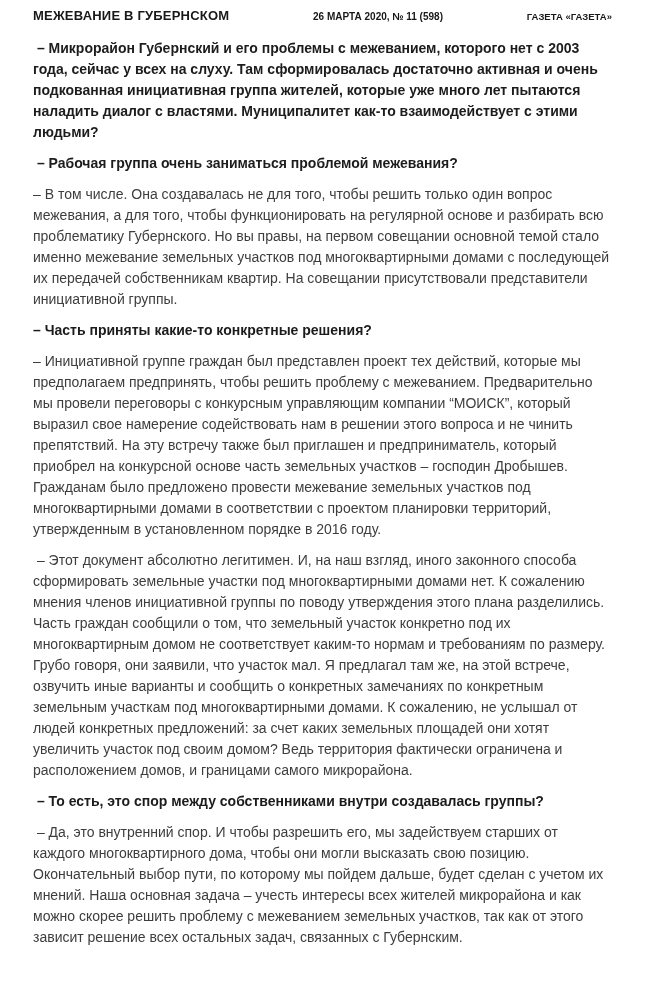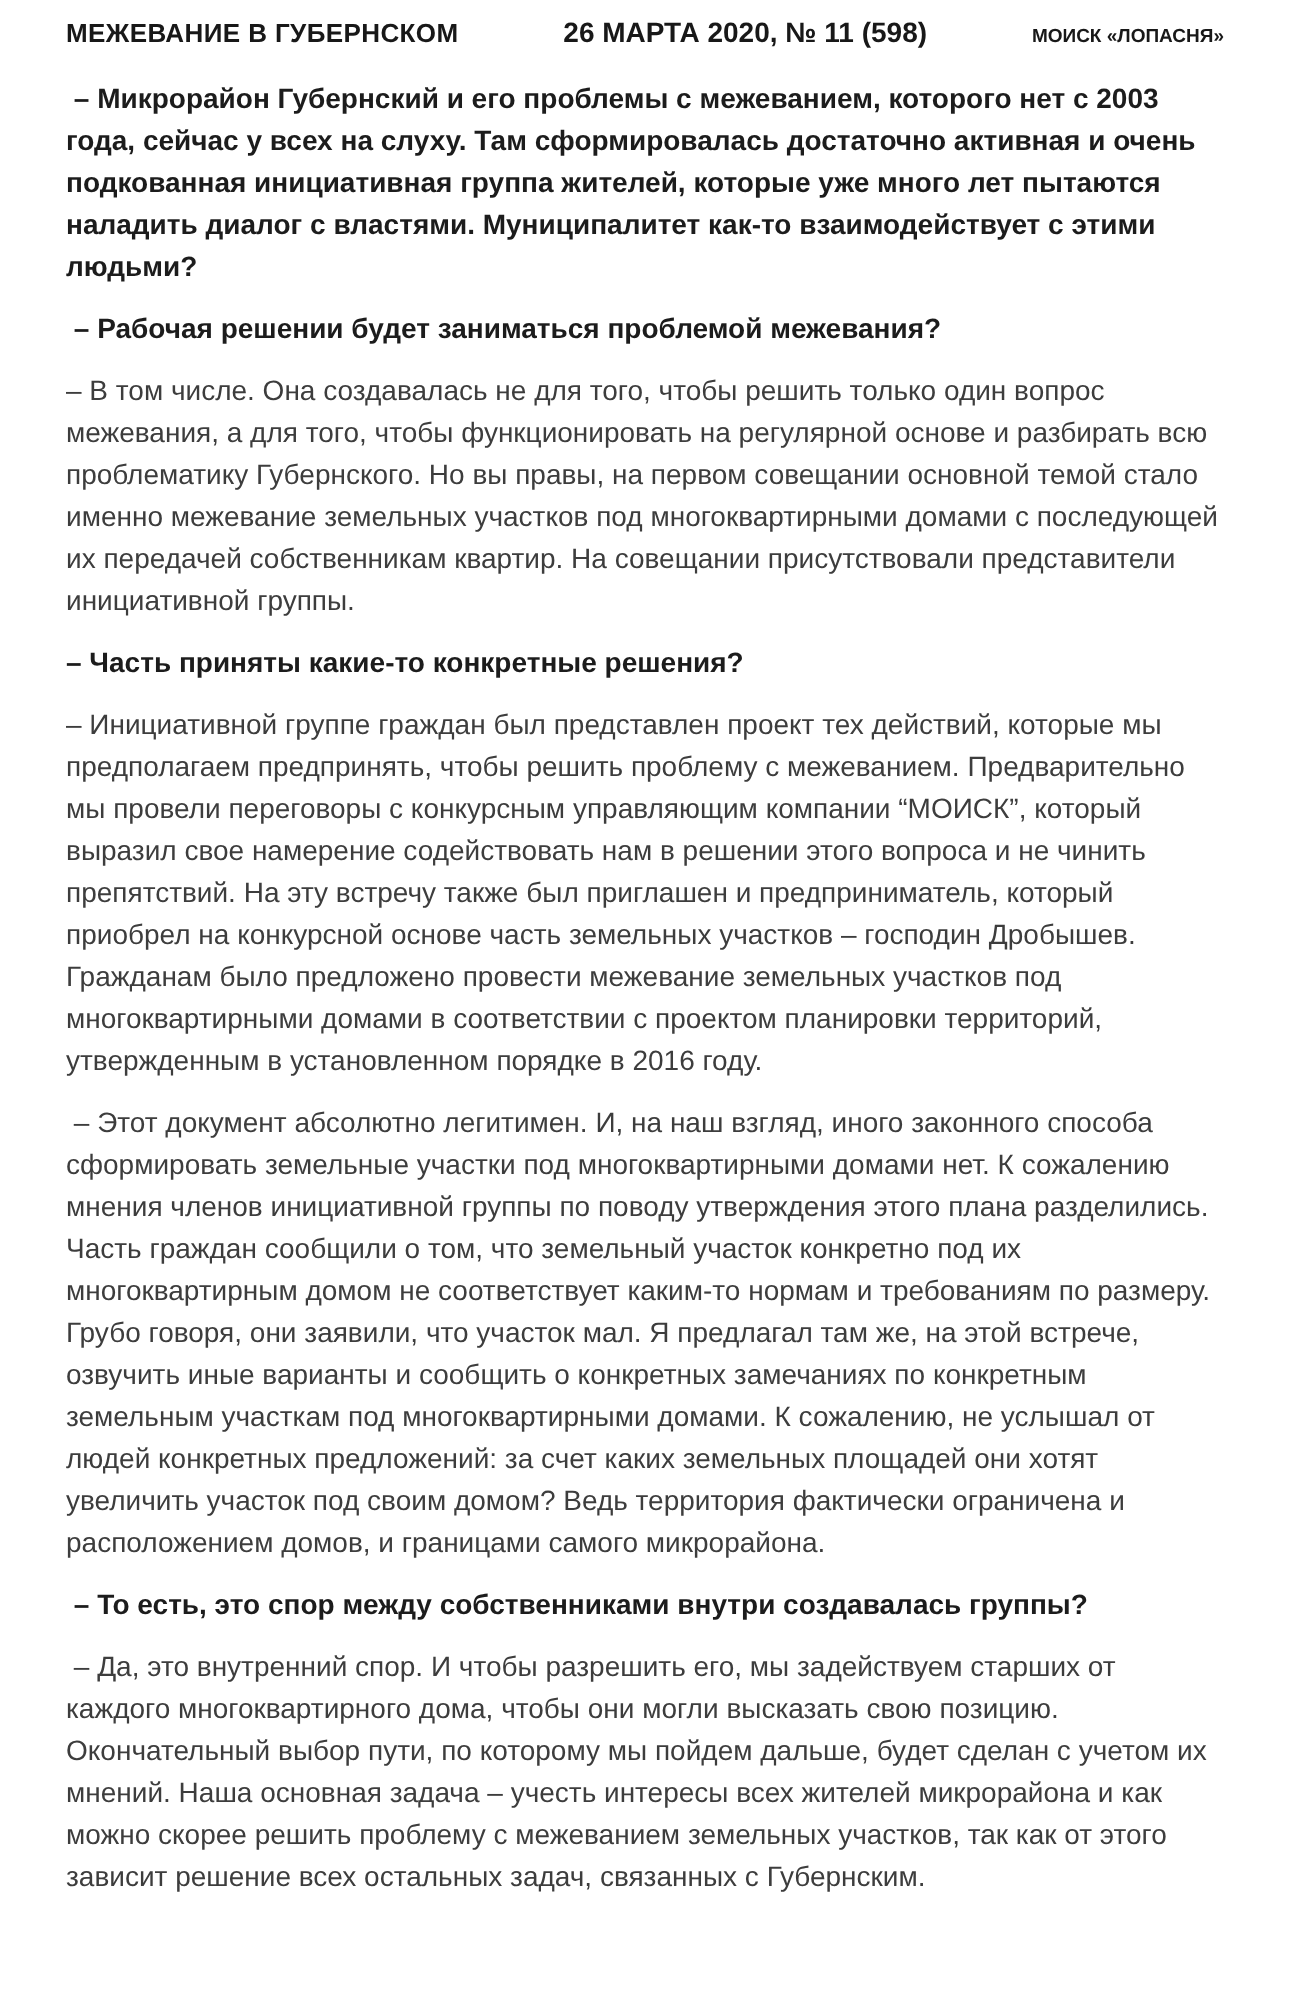--- a/index.html
+++ b/index.html
@@ -26,21 +26,21 @@
   }
   .masthead .title {
     font-weight: bold;
     font-size: 13px;
     color: #181818;
     letter-spacing: 0.2px;
     white-space: nowrap;
   }
   .masthead .issue {
     font-weight: bold;
-    font-size: 14px;
+    font-size: 10px;
     color: #181818;
     margin-left: auto;
     margin-right: auto;
     white-space: nowrap;
   }
   .masthead .paper {
     font-weight: bold;
     font-size: 9.5px;
     color: #181818;
     white-space: nowrap;
@@ -64,26 +64,26 @@
   }
 </style>
 </head>
 <body>
 
 <div class="page">
 
   <div class="masthead">
     <span class="title">МЕЖЕВАНИЕ В ГУБЕРНСКОМ</span>
     <span class="issue">26 МАРТА 2020, № 11 (598)</span>
-    <span class="paper">МОИСК «ЛОПАСНЯ»</span>
+    <span class="paper">ГАЗЕТА «ГАЗЕТА»</span>
   </div>
 
   <div class="article">
     <p class="q"> – Микрорайон Губернский и его проблемы с межеванием, которого нет с 2003 года, сейчас у всех на слуху. Там сформировалась достаточно активная и очень подкованная инициативная группа жителей, которые уже много лет пытаются наладить диалог с властями. Муниципалитет как-то взаимодействует с этими людьми?</p>
-    <p class="q"> – Рабочая решении будет заниматься проблемой межевания?</p>
+    <p class="q"> – Рабочая группа очень заниматься проблемой межевания?</p>
     <p class="a">– В том числе. Она создавалась не для того, чтобы решить только один вопрос межевания, а для того, чтобы функционировать на регулярной основе и разбирать всю проблематику Губернского. Но вы правы, на первом совещании основной темой стало именно межевание земельных участков под многоквартирными домами с последующей их передачей собственникам квартир. На совещании присутствовали представители инициативной группы.</p>
     <p class="q">– Часть приняты какие-то конкретные решения?</p>
     <p class="a">– Инициативной группе граждан был представлен проект тех действий, которые мы предполагаем предпринять, чтобы решить проблему с межеванием. Предварительно мы провели переговоры с конкурсным управляющим компании “МОИСК”, который выразил свое намерение содействовать нам в решении этого вопроса и не чинить препятствий. На эту встречу также был приглашен и предприниматель, который приобрел на конкурсной основе часть земельных участков – господин Дробышев. Гражданам было предложено провести межевание земельных участков под многоквартирными домами в соответствии с проектом планировки территорий, утвержденным в установленном порядке в 2016 году.</p>
     <p class="a"> – Этот документ абсолютно легитимен. И, на наш взгляд, иного законного способа сформировать земельные участки под многоквартирными домами нет. К сожалению мнения членов инициативной группы по поводу утверждения этого плана разделились. Часть граждан сообщили о том, что земельный участок конкретно под их многоквартирным домом не соответствует каким-то нормам и требованиям по размеру. Грубо говоря, они заявили, что участок мал. Я предлагал там же, на этой встрече, озвучить иные варианты и сообщить о конкретных замечаниях по конкретным земельным участкам под многоквартирными домами. К сожалению, не услышал от людей конкретных предложений: за счет каких земельных площадей они хотят увеличить участок под своим домом? Ведь территория фактически ограничена и расположением домов, и границами самого микрорайона.</p>
     <p class="q"> – То есть, это спор между собственниками внутри создавалась группы?</p>
     <p class="a"> – Да, это внутренний спор. И чтобы разрешить его, мы задействуем старших от каждого многоквартирного дома, чтобы они могли высказать свою позицию. Окончательный выбор пути, по которому мы пойдем дальше, будет сделан с учетом их мнений. Наша основная задача – учесть интересы всех жителей микрорайона и как можно скорее решить проблему с межеванием земельных участков, так как от этого зависит решение всех остальных задач, связанных с Губернским.</p>
   </div>
 
 </div>
 

